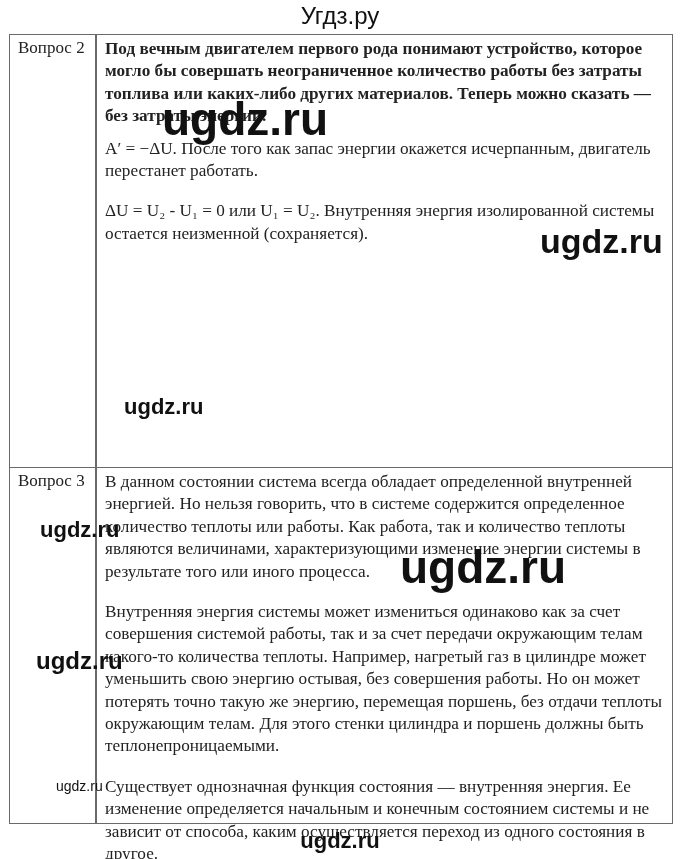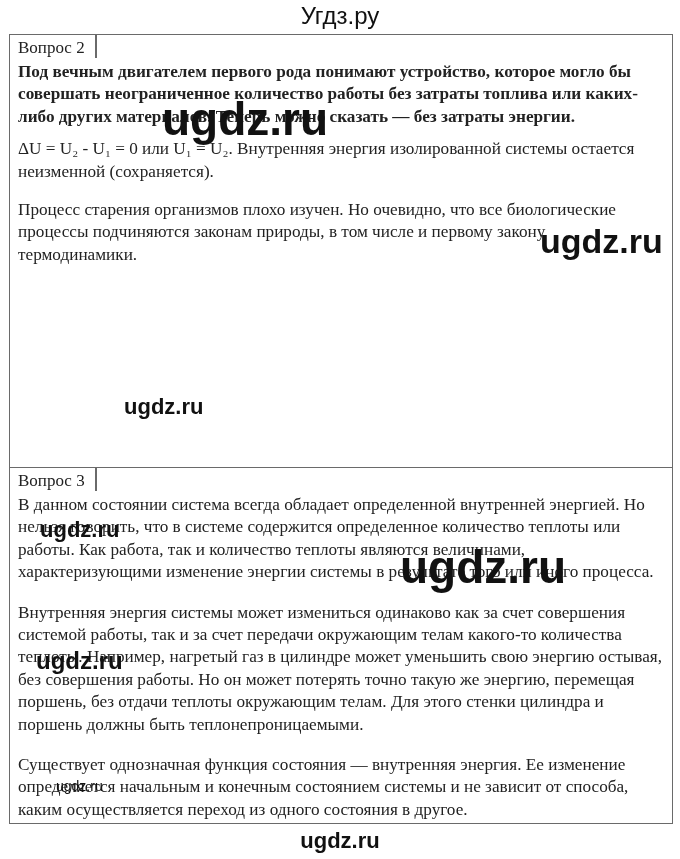--- a/index.html
+++ b/index.html
@@ -1,39 +1,39 @@
 <!DOCTYPE html>
 <html><head>
 <meta charset="utf-8">
 <style>
   html, body { margin:0; padding:0; background:#ffffff; }
   body { width:680px; height:859px; position:relative; overflow:hidden; font-family:"Liberation Serif", serif; color:#222; }
   .site-title { position:absolute; top:2px; left:0; width:680px; text-align:center; font-family:"Liberation Sans", sans-serif; font-weight:normal; font-size:24px; color:#111; }
   .table { position:absolute; left:9px; top:34px; width:664px; border:1.5px solid #6a6a6a; box-sizing:border-box; }
-  .row { display:flex; border-bottom:1.5px solid #6a6a6a;flex-direction:column; }
+  .row { display:flex; border-bottom:1.5px solid #6a6a6a; }
   .row:last-child { border-bottom:none;font-family:Liberation Serif, serif; }
   .q { width:87px; border-right:2px solid #6a6a6a; padding:3px 0 0 8px; box-sizing:border-box; font-size:17px; flex-shrink:0; }
   .a { flex:1; padding:3px 6px 0 8px; font-size:17.2px; line-height:22.4px; }
   .a p { margin:0 0 18px 0; }
   .a p.tight { margin-bottom:0; }
   .wm { position:absolute; font-family:"Liberation Sans", sans-serif; font-weight:bold; color:#111; }
   .footer { position:absolute; top:828px; left:0; width:680px; text-align:center; font-family:"Liberation Sans", sans-serif; font-weight:bold; font-size:22px; color:#111; }
 </style>
 </head>
 <body>
 
 <div class="site-title">Угдз.ру</div>
 
 <div class="table">
   <div class="row" style="height:432px;">
     <div class="q">Вопрос 2</div>
     <div class="a">
       <p style="margin-bottom:10px;font-weight:bold;">Под вечным двигателем первого рода понимают устройство, которое могло бы совершать неограниченное количество работы без затраты топлива или каких-либо других материалов. Теперь можно сказать — без затраты энергии.</p>
+      <p>A′ = −ΔU. После того как запас энергии окажется исчерпанным, двигатель перестанет работать.</p>
       <p style="margin-bottom:16px;">ΔU = U₂ - U₁ = 0 или U₁ = U₂. Внутренняя энергия изолированной системы остается неизменной (сохраняется).</p>
-      <p class="tight">Процесс старения организмов плохо изучен. Но очевидно, что все биологические процессы подчиняются законам природы, в том числе и первому закону термодинамики.</p>
     </div>
   </div>
   <div class="row" style="height:355px;">
     <div class="q">Вопрос 3</div>
     <div class="a">
       <p>В данном состоянии система всегда обладает определенной внутренней энергией. Но нельзя говорить, что в системе содержится определенное количество теплоты или работы. Как работа, так и количество теплоты являются величинами, характеризующими изменение энергии системы в результате того или иного процесса.</p>
       <p>Внутренняя энергия системы может измениться одинаково как за счет совершения системой работы, так и за счет передачи окружающим телам какого-то количества теплоты. Например, нагретый газ в цилиндре может уменьшить свою энергию остывая, без совершения работы. Но он может потерять точно такую же энергию, перемещая поршень, без отдачи теплоты окружающим телам. Для этого стенки цилиндра и поршень должны быть теплонепроницаемыми.</p>
       <p class="tight">Существует однозначная функция состояния — внутренняя энергия. Ее изменение определяется начальным и конечным состоянием системы и не зависит от способа, каким осуществляется переход из одного состояния в другое.</p>
     </div>
   </div>

